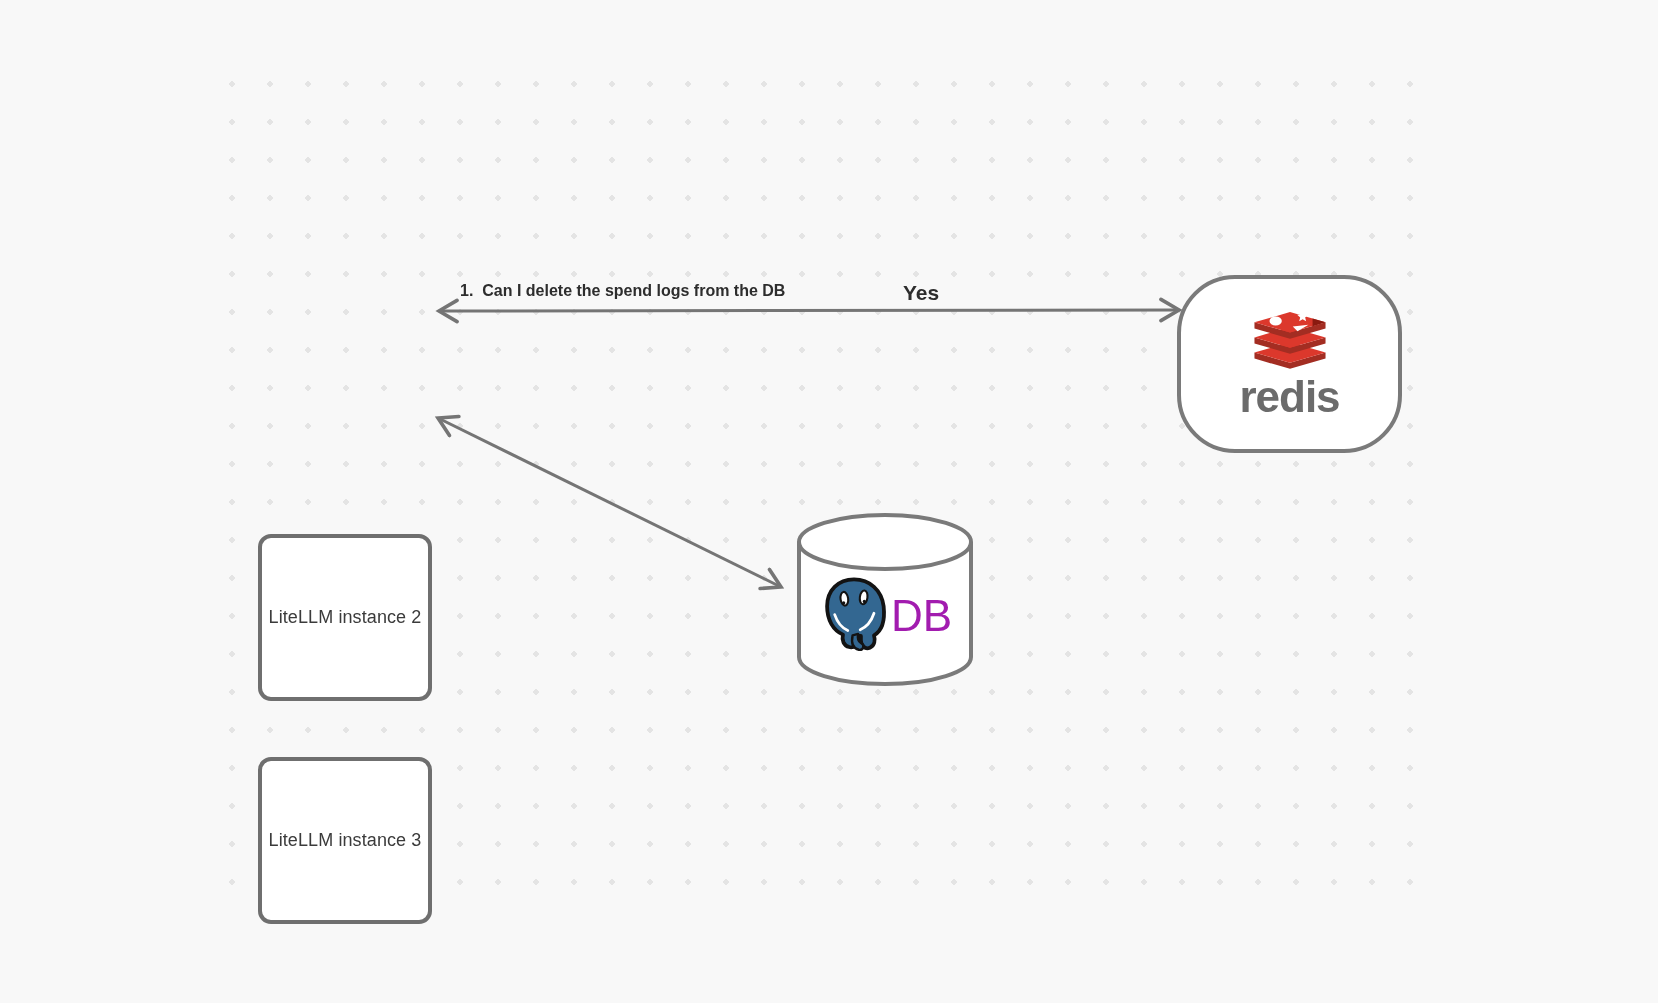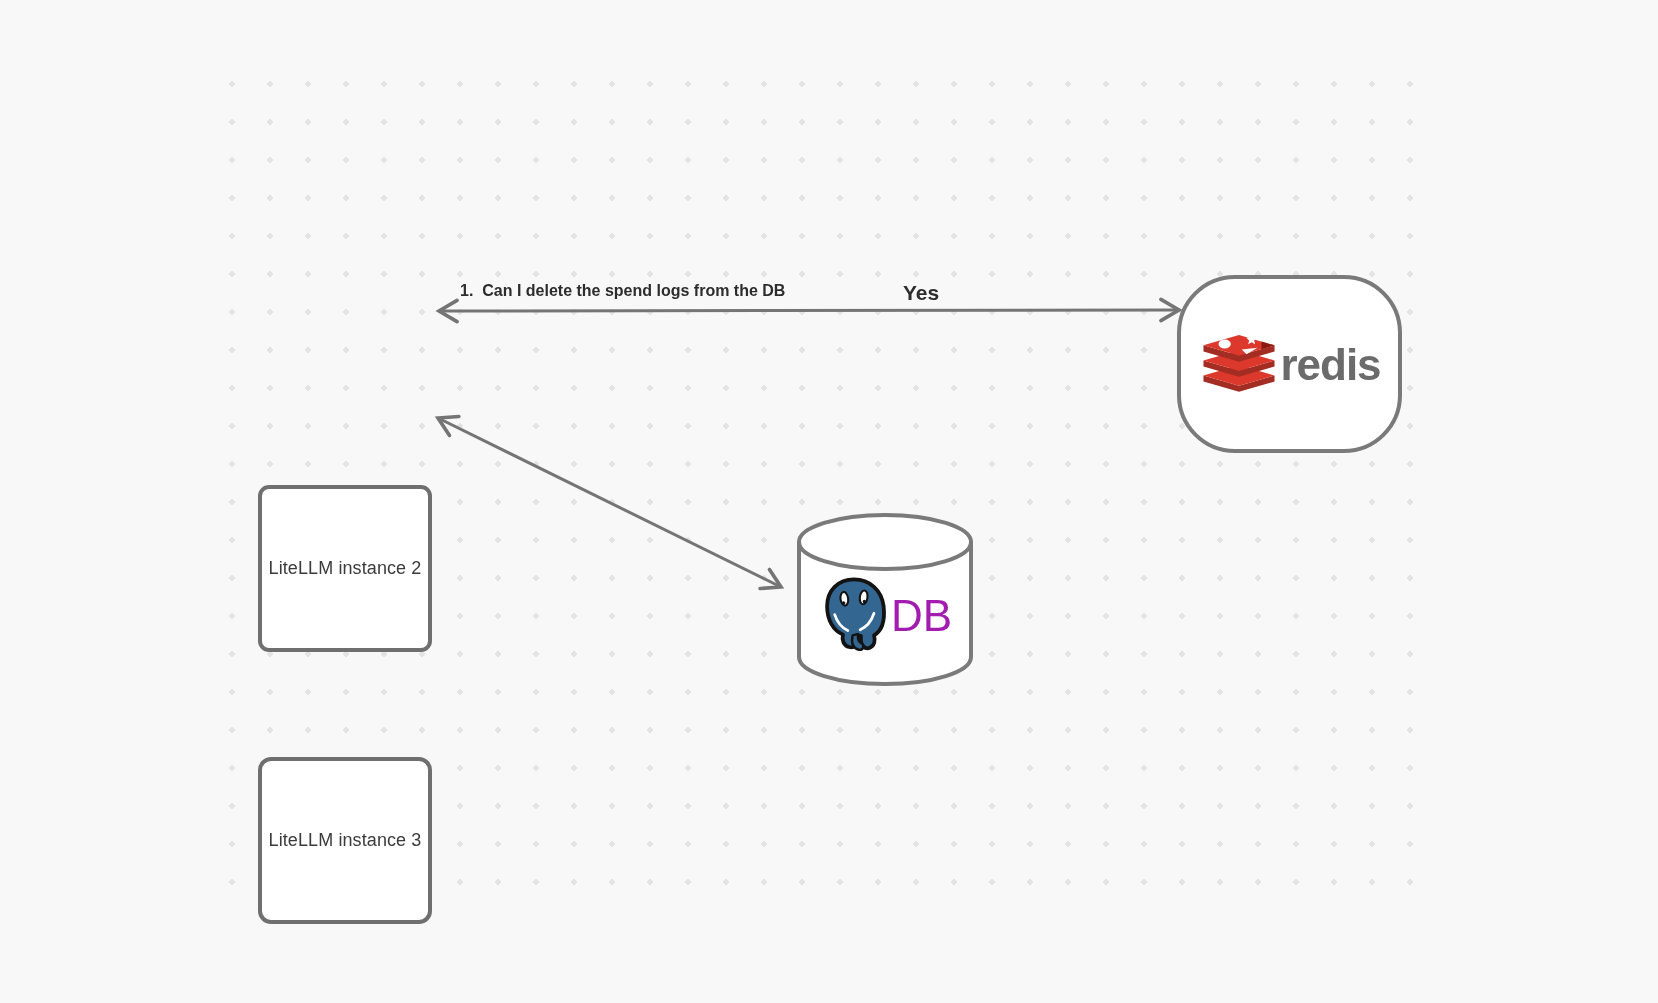--- a/index.html
+++ b/index.html
@@ -56,21 +56,21 @@
     position: absolute;
     left: 1177px;
     top: 275px;
     width: 225px;
     height: 178px;
     box-sizing: border-box;
     background: #ffffff;
     border: 4px solid #7a7a7a;
     border-radius: 58px;
     display: flex;
-    flex-direction: row;
+    flex-direction: column;
     align-items: center;
     justify-content: center;
   }
   .redis-wordmark {
     font-size: 44px;
     font-weight: bold;
     color: #6b6b6b;
     letter-spacing: -1px;
     line-height: 1;
     margin-top: 2px;
@@ -122,21 +122,21 @@
   <svg class="edges-layer" width="1658" height="1003" viewBox="0 0 1658 1003">
     <defs>
       <marker id="arrowhead" viewBox="0 0 12 12" refX="10" refY="6" markerWidth="8.5" markerHeight="8.5" orient="auto-start-reverse" markerUnits="strokeWidth">
         <path d="M1.5,1 L10,6 L1.5,11" fill="none" stroke="#757575" stroke-width="1.7" stroke-linecap="round"></path>
       </marker>
     </defs>
     <line x1="439" y1="311" x2="1179" y2="310" stroke="#757575" stroke-width="3" marker-start="url(#arrowhead)" marker-end="url(#arrowhead)"></line>
     <line x1="438" y1="418" x2="781" y2="587" stroke="#757575" stroke-width="3" marker-start="url(#arrowhead)" marker-end="url(#arrowhead)"></line>
   </svg>
 
-  <div class="node-box" style="left:258px; top:485px;border-radius:11px;">
+  <div class="node-box" style="left:258px; top:534px;">
     <span class="node-label">LiteLLM instance 2</span>
   </div>
   <div class="node-box" style="left:258px; top:757px;">
     <span class="node-label">LiteLLM instance 3</span>
   </div>
 
   <div class="redis-node">
     <svg width="82" height="63" viewBox="0 0 120 90">
 
       <g transform="translate(0,44)">

